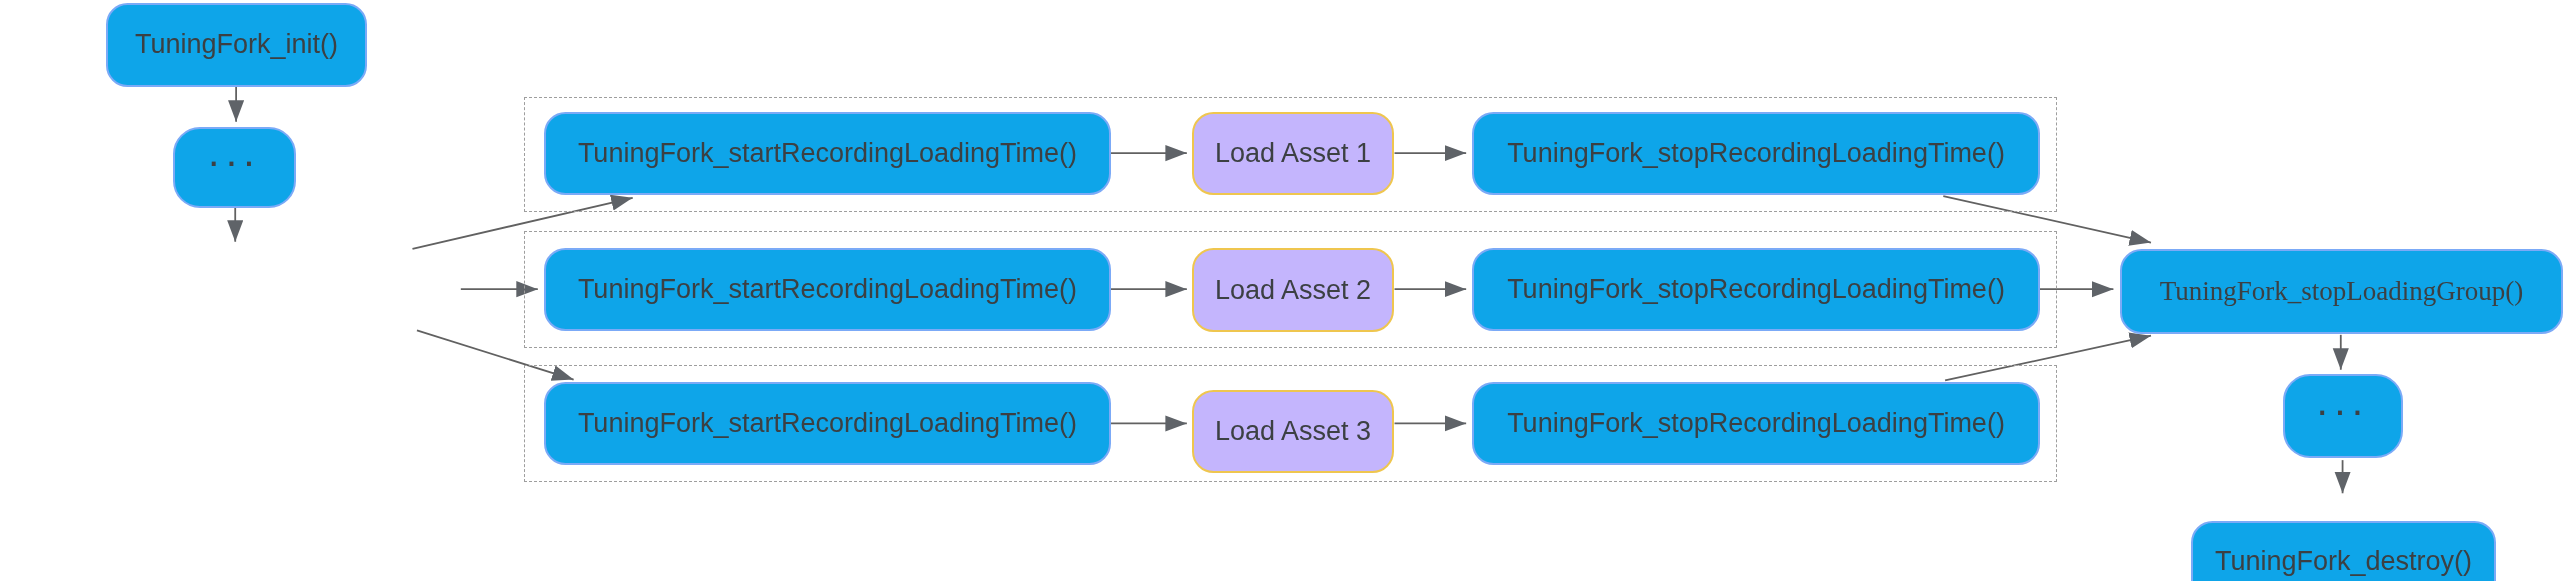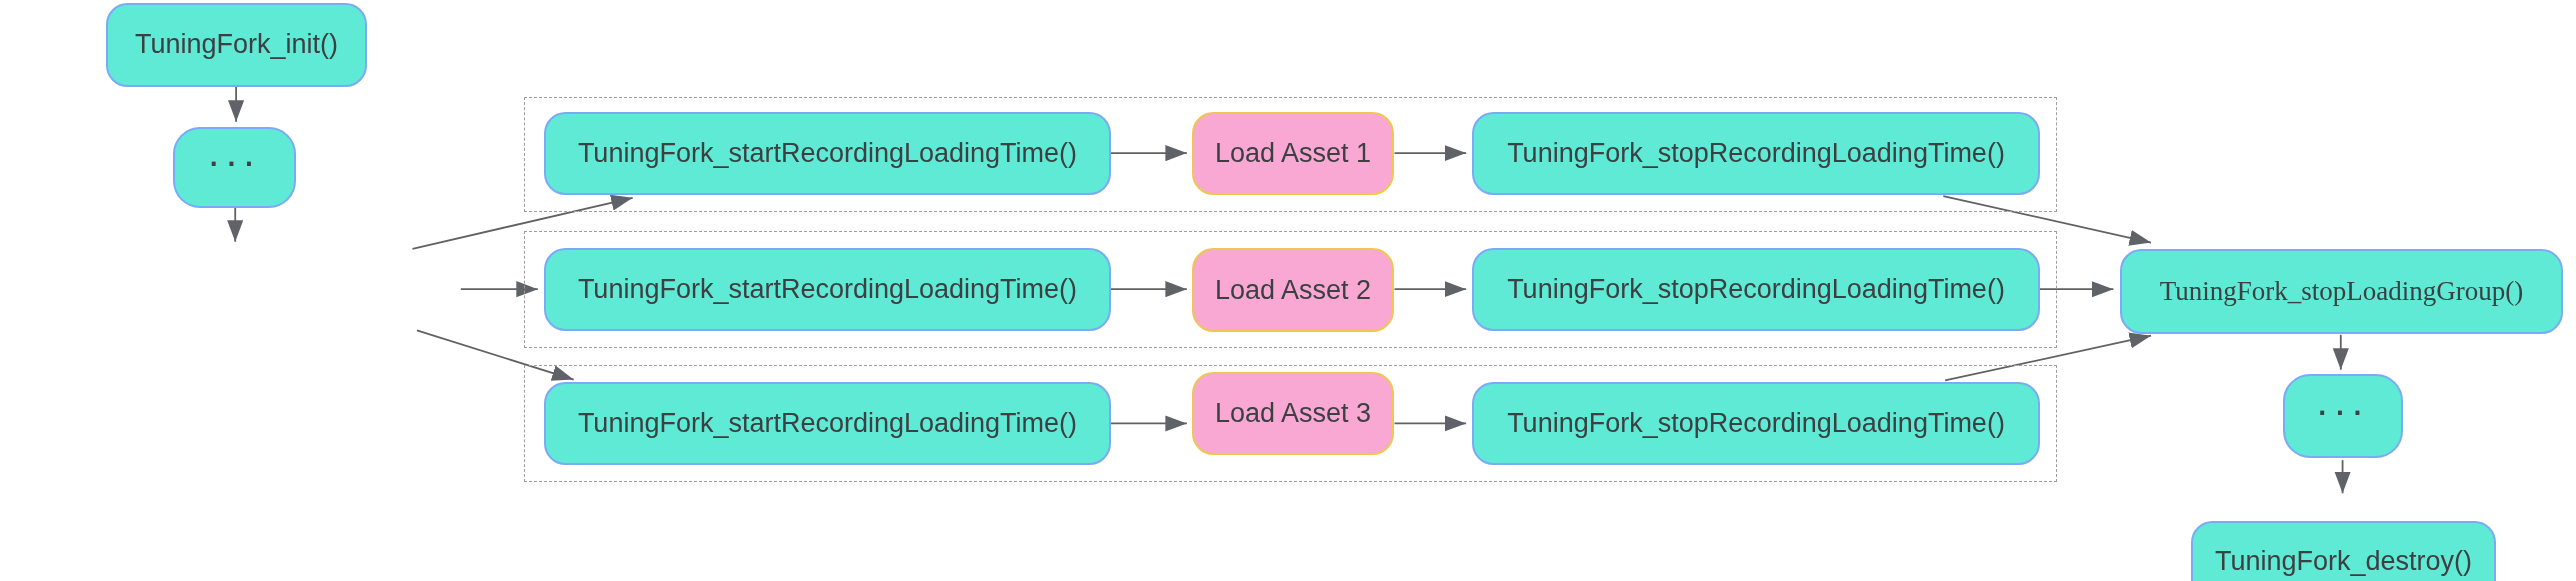--- a/index.html
+++ b/index.html
@@ -7,25 +7,25 @@
     position:relative;
     width:2576px;height:581px;
     font-family:"Liberation Sans", sans-serif;
     color:#3c4043;
     overflow:hidden;
   }
   .edges{position:absolute;left:0;top:0;width:2576px;height:581px;pointer-events:none;}
   .node{
     position:absolute;box-sizing:border-box;
     display:flex;align-items:center;justify-content:center;
-    background:#5eead4;border:2.7px solid #7baaf7;border-radius:21.5px;
+    background:#0ea5e9;border:2.7px solid #7baaf7;border-radius:21.5px;
     font-size:27px;white-space:nowrap;color:#3c4043;
     z-index:2;
   }
-  .node.asset{background:#f9a8d4;border-color:#efc64f;}
+  .node.asset{background:#c4b5fd;border-color:#efc64f;}
   .node.ellipsis{border-radius:27px;font-size:41px;letter-spacing:6.3px;}
   .node.ellipsis span{transform:translateY(-32%);display:block;}
   .group{
     position:absolute;box-sizing:border-box;
     border:1.8px dashed #9e9e9e;background:transparent;
     z-index:1;
   }
 </style>
 </head>
 <body>
@@ -89,21 +89,21 @@
   <div class="node asset" style="left:1192px;top:248px;width:202px;height:84px;">
     <span>Load Asset 2</span>
   </div>
   <div class="node" style="left:1472px;top:248px;width:568px;height:83px;">
     <span>TuningFork_stopRecordingLoadingTime()</span>
   </div>
 
   <div class="node" style="left:544px;top:382px;width:567px;height:83px;">
     <span>TuningFork_startRecordingLoadingTime()</span>
   </div>
-  <div class="node asset" style="left:1192px;top:372px;width:202px;height:83px;">
+  <div class="node asset" style="left:1192px;top:390px;width:202px;height:83px;">
     <span>Load Asset 3</span>
   </div>
   <div class="node" style="left:1472px;top:382px;width:568px;height:83px;">
     <span>TuningFork_stopRecordingLoadingTime()</span>
   </div>
 
   <div class="node" style="left:2120px;top:249px;width:443px;height:85px;font-family:Liberation Serif, serif;">
     <span>TuningFork_stopLoadingGroup()</span>
   </div>
   <div class="node ellipsis" style="left:2283px;top:374px;width:120px;height:84px;">

